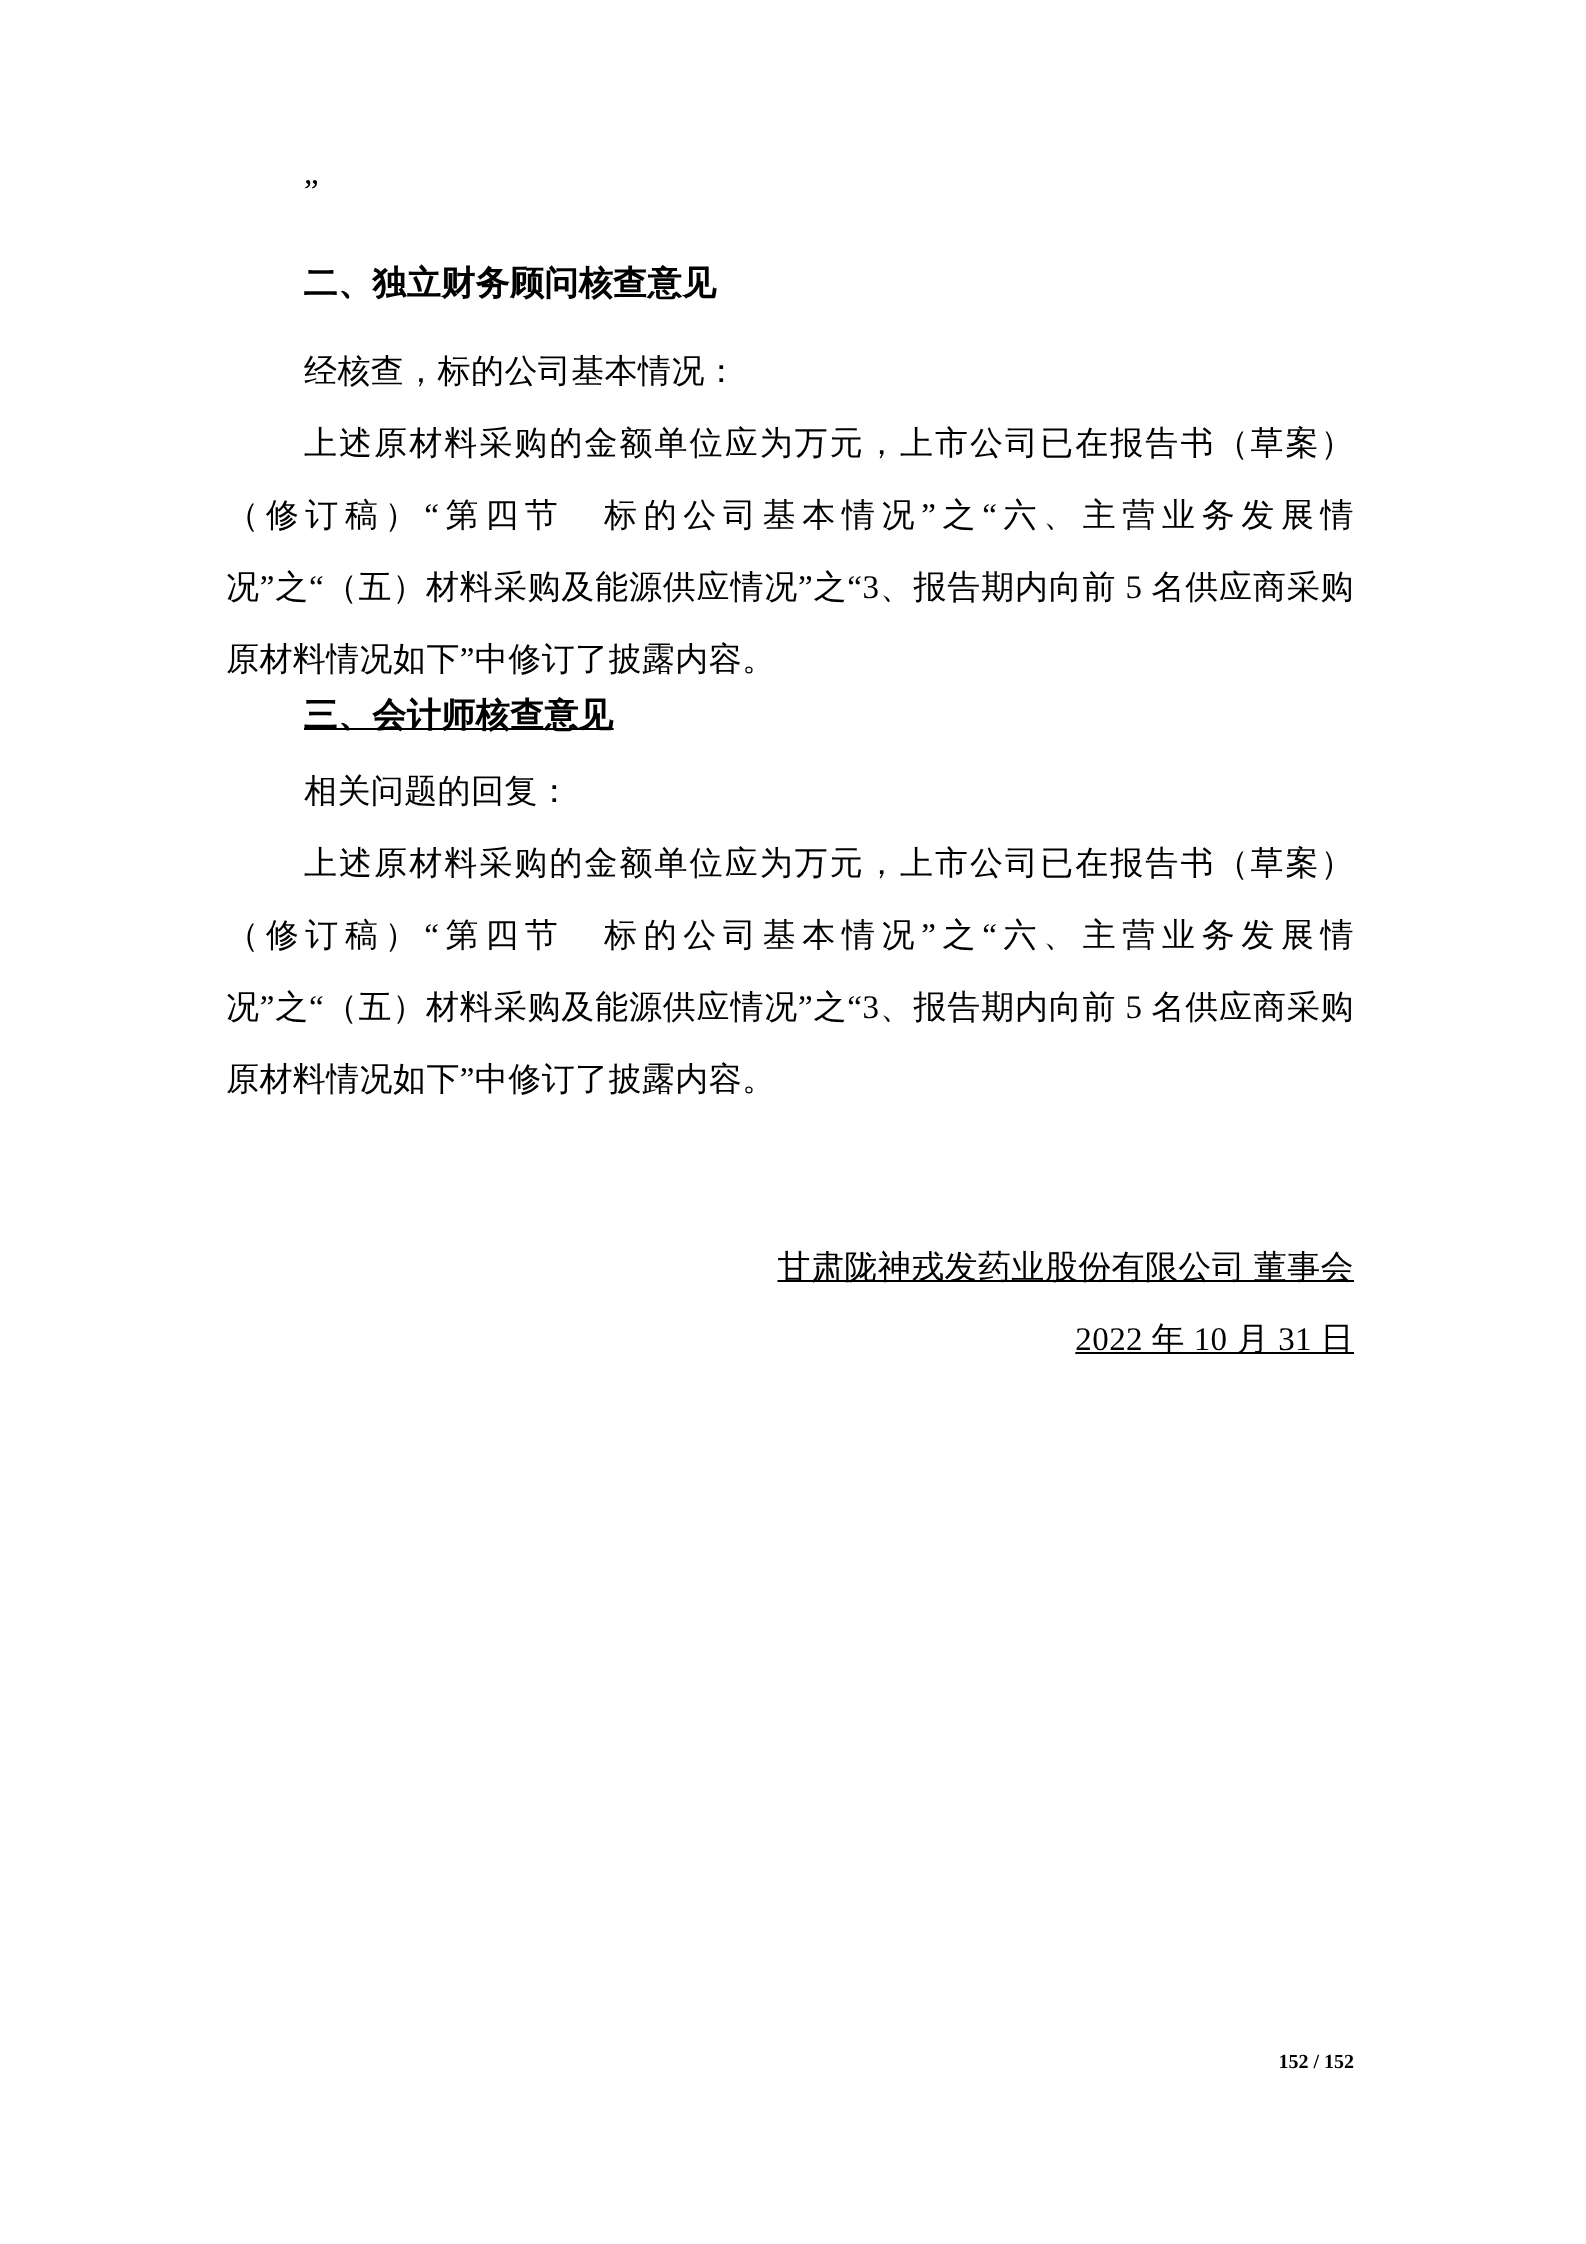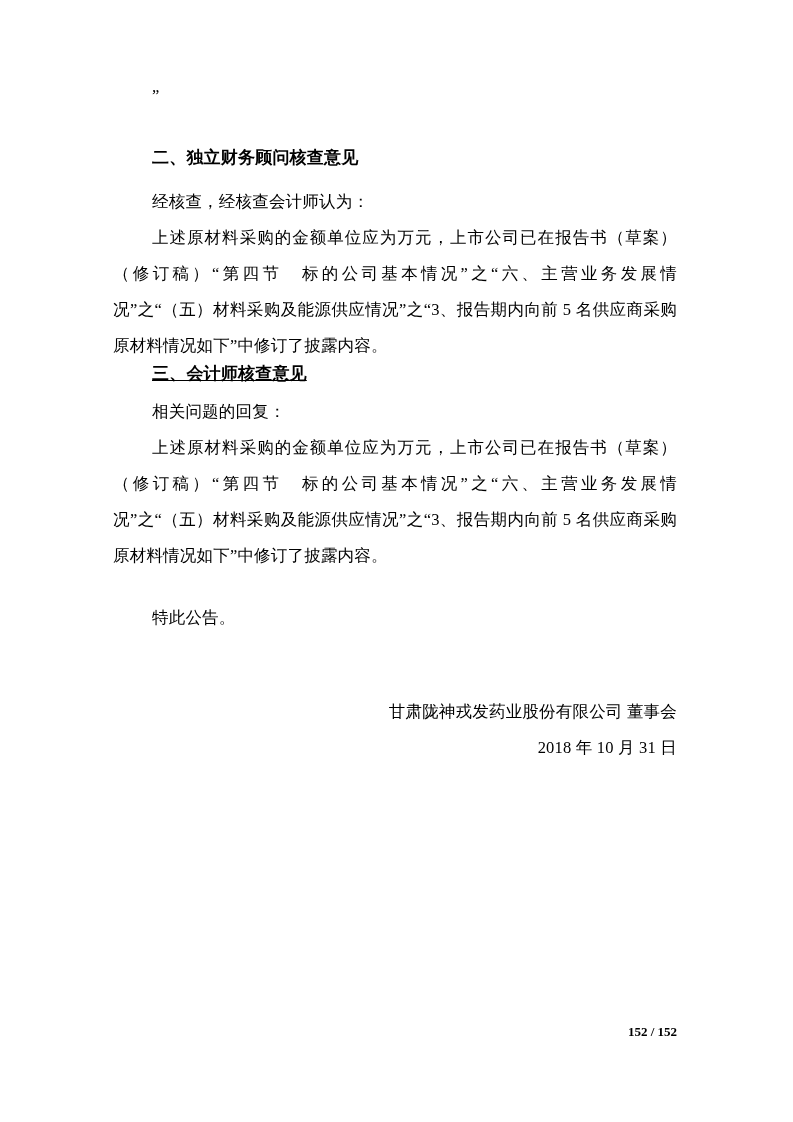--- a/index.html
+++ b/index.html
@@ -29,61 +29,60 @@
   .justify { text-align: justify; text-justify: inter-ideograph; }
   .heading {
     margin: 0;
     font-family: "Liberation Sans", "DejaVu Sans", sans-serif;
     font-weight: 700;
     font-size: 17px;
     line-height: 36px;
     text-indent: 39px;
     letter-spacing: 0.2px;
   }
-  .mt-quote-to-h { margin-top: 26px; }
+  .mt-quote-to-h { margin-top: 10px; }
   .mt-h-to-p { margin-top: 8px; }
   .mt-h3 { margin-top: -8px; text-decoration: underline; }
   .mt-h3-to-p { margin-top: 2px; }
   .mt-announce { margin-top: 26px; }
   .mt-signature { margin-top: 58px; }
-  .align-right { text-align: right; }
+  .align-right { text-align: right; text-decoration: underline; }
   .footer {
     position: absolute;
     top: 1014px;
     left: 113px;
     right: 116px;
     text-align: right;
-    font-size: 13px;
+    font-size: 10px;
     line-height: 36px;
     font-weight: 700;
   }
 </style>
 </head>
 <body>
 
 <div class="page">
 
   <p class="para indent">”</p>
 
   <h2 class="heading mt-quote-to-h">二、独立财务顾问核查意见</h2>
 
-  <p class="para indent mt-h-to-p">经核查，经核查会计师认为：</p>
+  <p class="para indent mt-h-to-p">经核查，标的公司基本情况：</p>
 
   <p class="para indent justify">上述原材料采购的金额单位应为万元，上市公司已在报告书（草案）（修订稿）“第四节　标的公司基本情况”之“六、主营业务发展情况”之“（五）材料采购及能源供应情况”之“3、报告期内向前 5 名供应商采购原材料情况如下”中修订了披露内容。</p>
 
   <h2 class="heading mt-h3">三、会计师核查意见</h2>
 
   <p class="para indent mt-h3-to-p">相关问题的回复：</p>
 
   <p class="para indent justify">上述原材料采购的金额单位应为万元，上市公司已在报告书（草案）（修订稿）“第四节　标的公司基本情况”之“六、主营业务发展情况”之“（五）材料采购及能源供应情况”之“3、报告期内向前 5 名供应商采购原材料情况如下”中修订了披露内容。</p>
 
 
-  <p class="para indent mt-announce">特此公告。</p>
 
   <p class="para align-right mt-signature">甘肃陇神戎发药业股份有限公司  董事会</p>
 
-  <p class="para align-right">2018 年 10 月 31 日</p>
+  <p class="para align-right">2022 年 10 月 31 日</p>
 
   <div class="footer">
     <span>152 / 152</span>
   </div>
 
 </div>
 
 </body></html>

